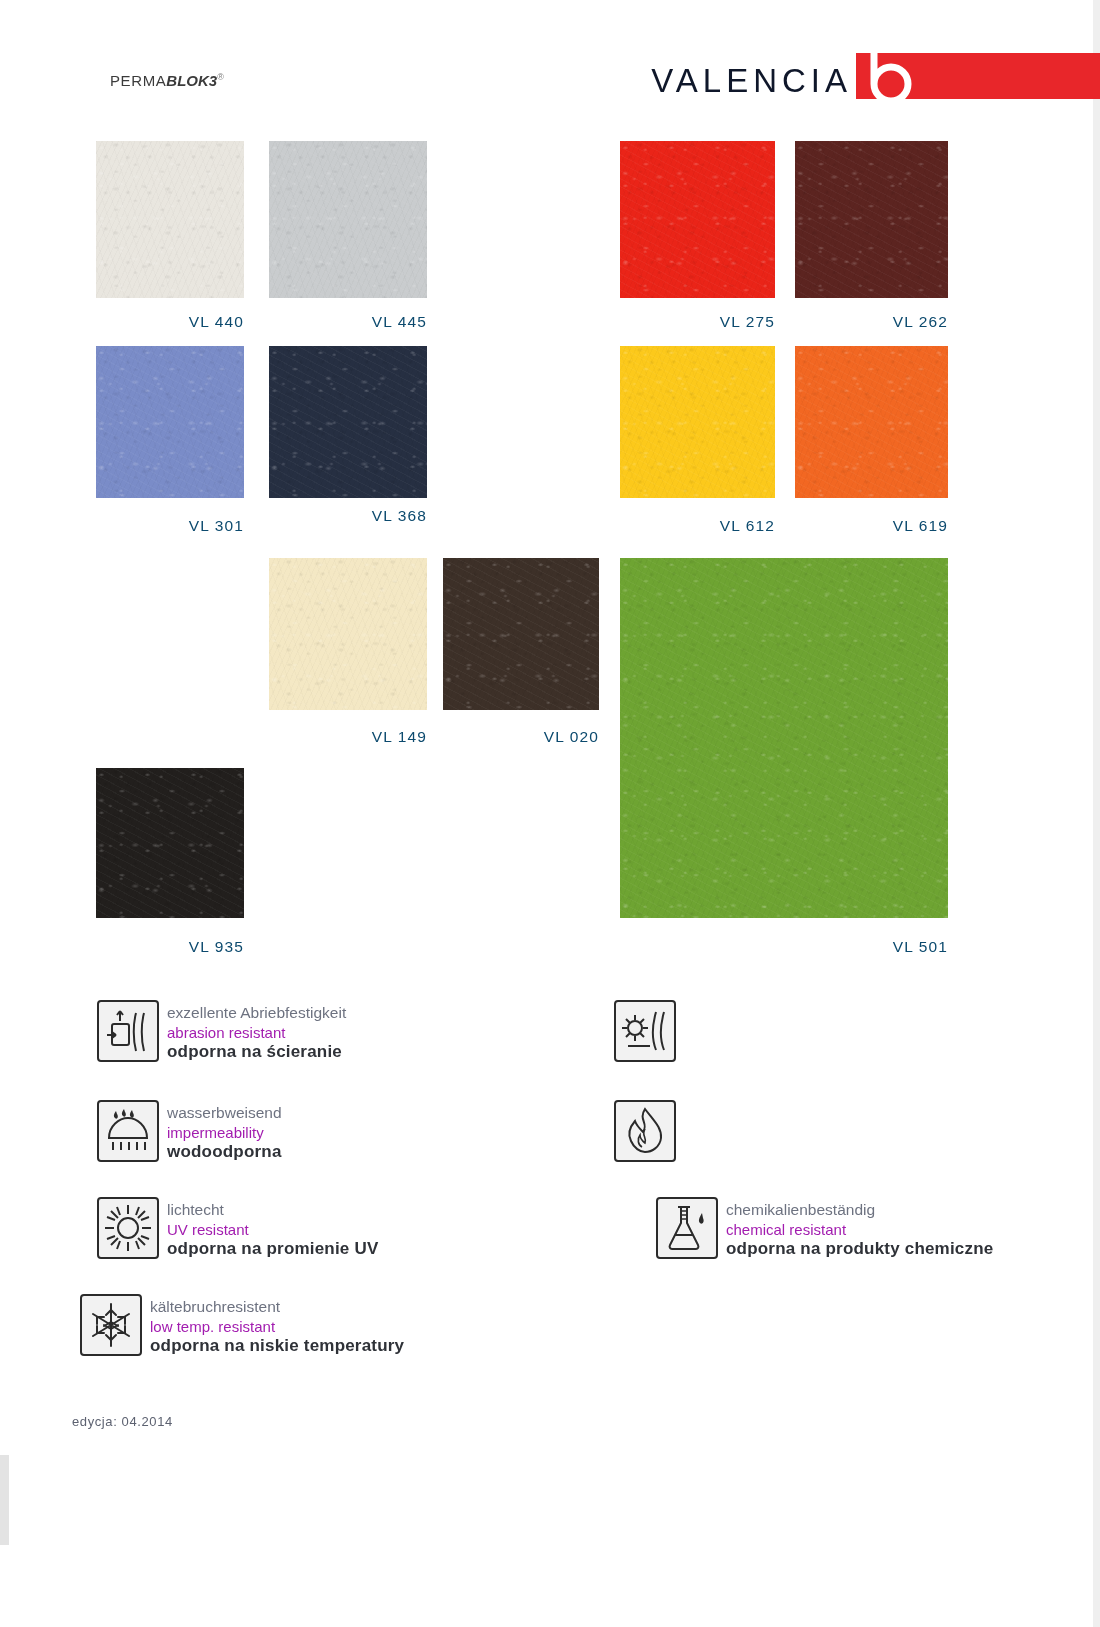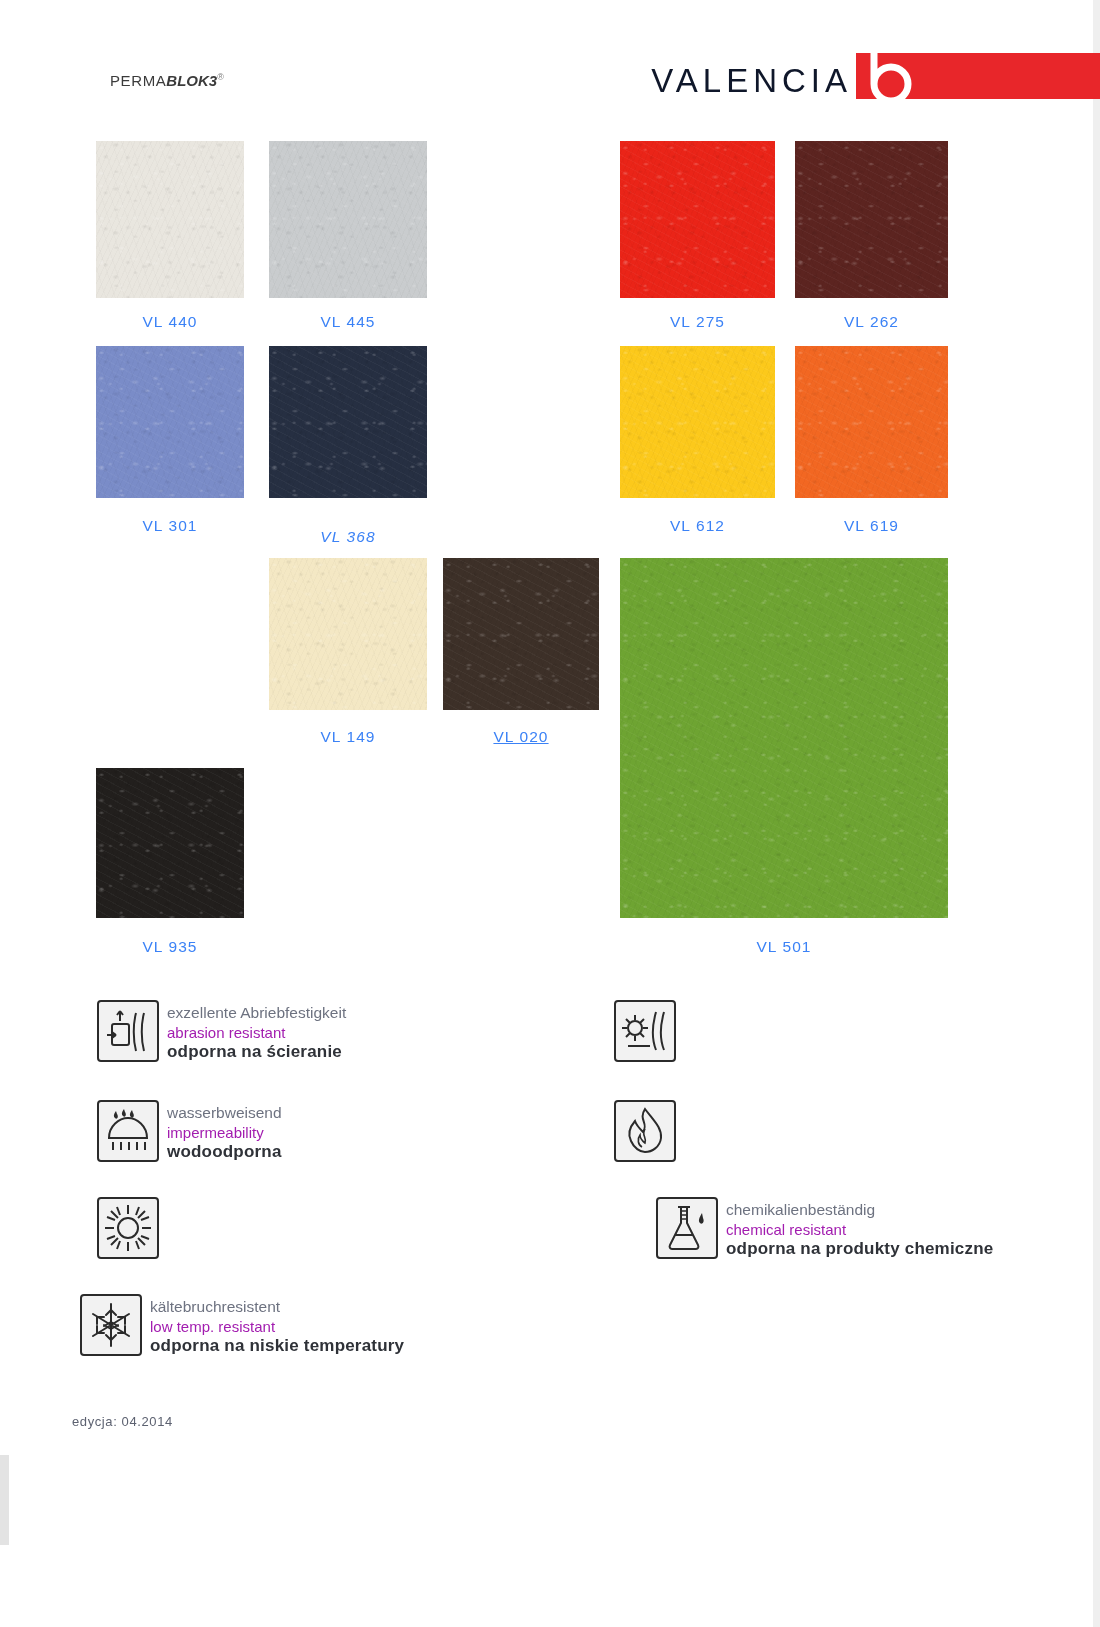--- a/index.html
+++ b/index.html
@@ -64,22 +64,22 @@
   }
   .grain2{
     position:absolute;inset:0;opacity:.35;
     background-image:
       repeating-linear-gradient(115deg, rgba(0,0,0,.06) 0 1px, transparent 1px 5px),
       repeating-linear-gradient(28deg, rgba(255,255,255,.10) 0 1px, transparent 1px 7px),
       repeating-linear-gradient(72deg, rgba(0,0,0,.05) 0 1px, transparent 1px 9px);
   }
   .swatch-label{
     position:absolute;
-    font-size:15.5px;letter-spacing:1.1px;color:#3b82f6;
-    text-align:center;white-space:nowrap;
+    font-size:15.5px;letter-spacing:1.1px;color:#0c4a6e;
+    text-align:right;white-space:nowrap;
   }
 
   
   .feature{position:absolute;display:flex;align-items:flex-start;}
   .feature-icon{
     width:58px;height:58px;flex:0 0 58px;
     border:2px solid #2b2b2b;border-radius:4px;
     background:#f2f2f2;
     position:relative;overflow:hidden;
   }
@@ -146,21 +146,21 @@
        <div class="grain2"></div>
      </div>
     </div>
     <div class="swatch-label" style="left: 96px; top: 517px; width: 148px;">VL 301</div>
     <div class="swatch" style="left: 269px; top: 346px; width: 158px; height: 152px;">
       <div class="chip" style="background-color:#262f42">
        <div class="grain"></div>
        <div class="grain2"></div>
      </div>
     </div>
-    <div class="swatch-label" style="left: 269px; top: 528px; width: 158px; font-style: italic;">VL 368</div>
+    <div class="swatch-label" style="left: 269px; top: 507px; width: 158px;">VL 368</div>
     <div class="swatch" style="left: 620px; top: 346px; width: 155px; height: 152px;">
       <div class="chip" style="background-color:#fcc91b">
        <div class="grain"></div>
        <div class="grain2"></div>
      </div>
     </div>
     <div class="swatch-label" style="left: 620px; top: 517px; width: 155px;">VL 612</div>
     <div class="swatch" style="left: 795px; top: 346px; width: 153px; height: 152px;">
       <div class="chip" style="background-color:#f26722">
        <div class="grain"></div>
@@ -174,21 +174,21 @@
        <div class="grain2"></div>
      </div>
     </div>
     <div class="swatch-label" style="left: 269px; top: 728px; width: 158px;">VL 149</div>
     <div class="swatch" style="left: 443px; top: 558px; width: 156px; height: 152px;">
       <div class="chip" style="background-color:#3d3028">
        <div class="grain"></div>
        <div class="grain2"></div>
      </div>
     </div>
-    <div class="swatch-label" style="left: 443px; top: 728px; width: 156px; text-decoration: underline;">VL 020</div>
+    <div class="swatch-label" style="left: 443px; top: 728px; width: 156px;">VL 020</div>
     <div class="swatch" style="left: 620px; top: 558px; width: 328px; height: 360px;">
       <div class="chip" style="background-color:#6ea432">
        <div class="grain"></div>
        <div class="grain2"></div>
      </div>
     </div>
     <div class="swatch-label" style="left: 620px; top: 938px; width: 328px;">VL 501</div>
     <div class="swatch" style="left: 96px; top: 768px; width: 148px; height: 150px;">
       <div class="chip" style="background-color:#221f1d">
        <div class="grain"></div>
@@ -230,20 +230,25 @@
     <div class="feature" style="left: 97px; top: 1197px;">
       <div class="feature-icon"><svg viewBox="0 0 58 58">
           <circle cx="29" cy="29" r="10" fill="none" stroke="#2b2b2b" stroke-width="2"></circle>
           <g stroke="#2b2b2b" stroke-width="2">
             <path d="M29 6 L29 15 M29 43 L29 52 M6 29 L15 29 M43 29 L52 29"></path>
             <path d="M12 12 L19 19 M39 39 L46 46 M46 12 L39 19 M19 39 L12 46"></path>
             <path d="M18 8 L21 16 M37 42 L40 50 M8 40 L16 37 M42 21 L50 18"></path>
             <path d="M40 8 L37 16 M21 42 L18 50 M8 18 L16 21 M42 37 L50 40"></path>
           </g>
         </svg></div>
+       <div class="feature-text">
+         <div class="ft-de">lichtecht</div>
+         <div class="ft-en">UV resistant</div>
+         <div class="ft-pl">odporna na promienie UV</div>
+       </div>
     </div>
     <div class="feature" style="left: 80px; top: 1294px;">
       <div class="feature-icon"><svg viewBox="0 0 58 58">
           <g stroke="#2b2b2b" stroke-width="2" fill="none" stroke-linecap="round">
             <path d="M29 8 L29 50 M11 18 L47 40 M47 18 L11 40"></path>
             <path d="M29 14 L24 19 M29 14 L34 19 M29 44 L24 39 M29 44 L34 39"></path>
             <path d="M15 21 L15 28 M15 21 L22 21 M43 37 L43 30 M43 37 L36 37"></path>
             <path d="M43 21 L36 21 M43 21 L43 28 M15 37 L22 37 M15 37 L15 30"></path>
             <path d="M29 26 L22 30 M29 26 L36 30 M29 33 L22 29 M29 33 L36 29"></path>
           </g>

